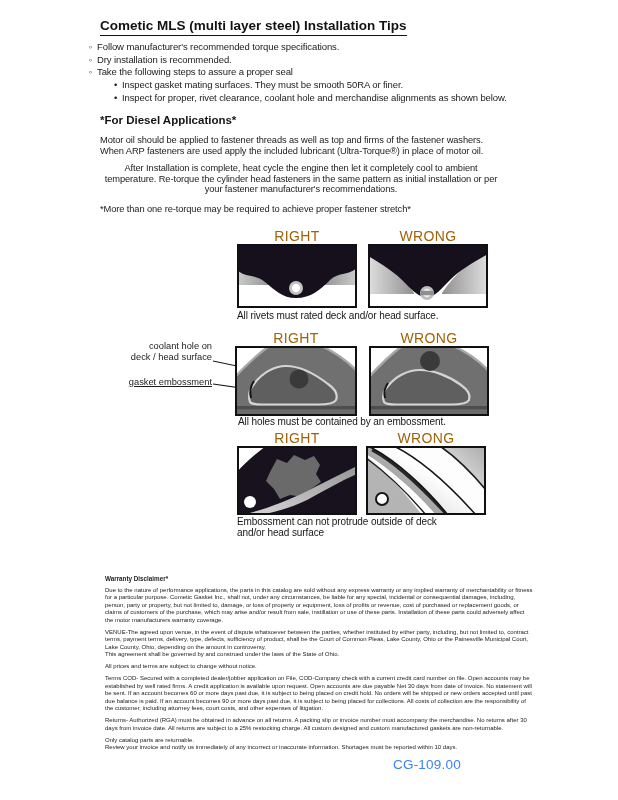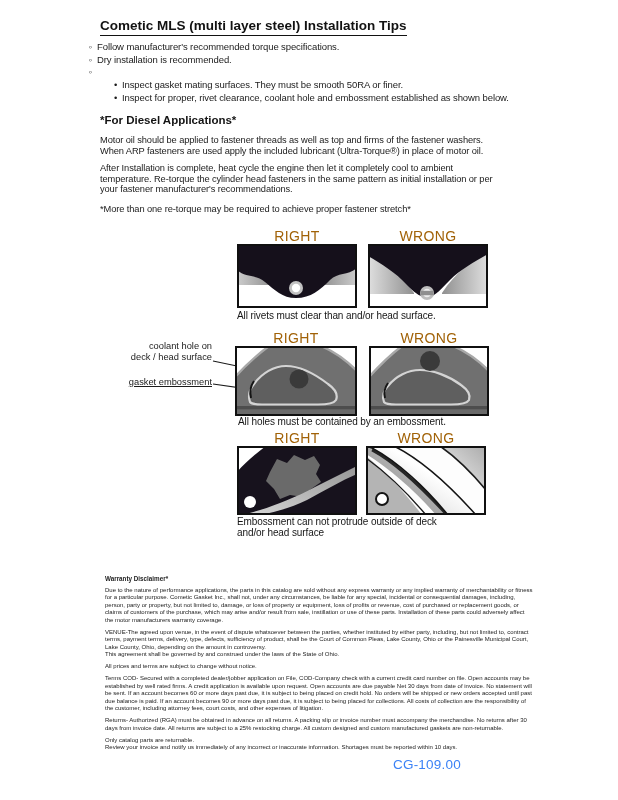--- a/index.html
+++ b/index.html
@@ -45,34 +45,35 @@
     <div class="b">
       <span class="mk">◦</span>
       <span>Follow manufacturer's recommended torque specifications.</span>
     </div>
     <div class="b">
       <span class="mk">◦</span>
       <span>Dry installation is recommended.</span>
     </div>
     <div class="b">
       <span class="mk">◦</span>
+      <span>Take the following steps to assure a proper seal</span>
     </div>
     <div class="b sub">
       <span class="mk">•</span>
       <span>Inspect gasket mating surfaces.  They must be smooth 50RA or finer.</span>
     </div>
     <div class="b sub">
       <span class="mk">•</span>
-      <span>Inspect for proper, rivet clearance, coolant hole and embossment established as shown below.</span>
+      <span>Inspect for proper, rivet clearance, coolant hole and merchandise alignments as shown below.</span>
     </div>
   </div>
 
   <div class="abs dheading">*For Diesel Applications*</div>
   <div class="abs dpara" style="left:100px;top:135px;">Motor oil should be applied to fastener threads as well as top and firms of the fastener washers. When ARP fasteners are used apply the included lubricant (Ultra-Torque®) in place of motor oil.</div>
-  <div class="abs dpara" style="left:100px;top:163px;">After Installation is complete, heat cycle the engine then let it completely cool to ambient temperature. Re-torque the cylinder head fasteners in the same pattern as initial installation or per your fastener manufacturer's recommendations.</div>
+  <div class="abs dpara" style="left:100px;top:163px;text-align:center;">After Installation is complete, heat cycle the engine then let it completely cool to ambient temperature. Re-torque the cylinder head fasteners in the same pattern as initial installation or per your fastener manufacturer's recommendations.</div>
   <div class="abs dpara" style="left:100px;top:204px;">*More than one re-torque may be required to achieve proper fastener stretch*</div>
 
   <div class="abs dlabel" style="left:237px;top:228px;">RIGHT</div>
   <div class="abs dlabel" style="left:368px;top:228px;">WRONG</div>
 
   <svg class="abs panel" style="left:237px;top:244px;" width="120" height="64" viewBox="0 0 120 64">
     <defs>
       <linearGradient id="r1a" x1="0" y1="0" x2="1" y2="0">
         <stop offset="0" stop-color="#c9c9c9"></stop>
           <stop offset="1" stop-color="#8e8e8e"></stop>
@@ -105,21 +106,21 @@
     <rect width="120" height="64" fill="#ffffff"></rect>
     <path d="M2,12 C18,20 32,30 46,49 L46,50 L2,50 Z" fill="url(#r1c)"></path>
     <path d="M118,10 C102,18 88,28 74,49 L74,50 L118,50 Z" fill="url(#r1d)"></path>
     <path d="M0,0 H120 V10 C106,18 92,26 82,36 C73,45 68,52 60,53 C52,54 46,48 38,40 C28,29 14,20 0,12 Z" fill="#15101b"></path>
     <circle cx="59" cy="49" r="7" fill="#bdbdbd"></circle>
     <circle cx="59" cy="49" r="4.2" fill="#ededed"></circle>
     <rect x="52.5" y="46.8" width="13" height="4.4" fill="#8f8f8f"></rect>
     <rect x="1" y="1" width="118" height="62" fill="none" stroke="#101010" stroke-width="2"></rect>
   </svg>
 
-  <div class="abs cap" style="left:237px;top:311px;">All rivets must clear than and/or head surface.</div>
+  <div class="abs cap" style="left:237px;top:311px;">All rivets must rated deck and/or head surface.</div>
 
   <div class="abs dlabel" style="left:236px;top:330px;">RIGHT</div>
   <div class="abs dlabel" style="left:369px;top:330px;">WRONG</div>
 
   <div class="abs sidelabel" style="left:100px;top:341px;width:112px;">coolant hole on
 deck / head surface</div>
   <div class="abs sidelabel" style="left:100px;top:377px;width:112px;text-decoration:underline;">gasket embossment</div>
 
   <svg class="abs" style="left:212px;top:346px;" width="92" height="48" viewBox="0 0 92 48">
     <line x1="1" y1="15" x2="87" y2="33" stroke="#1a1a1a" stroke-width="1.2"></line>

